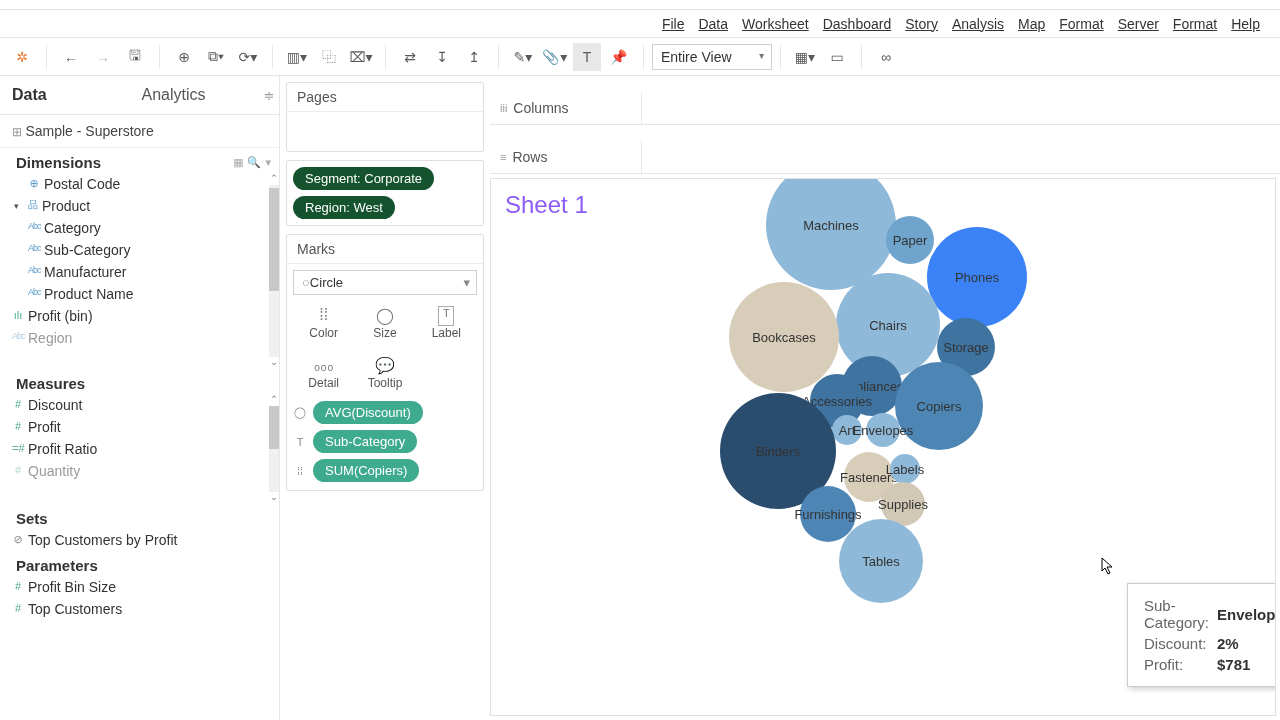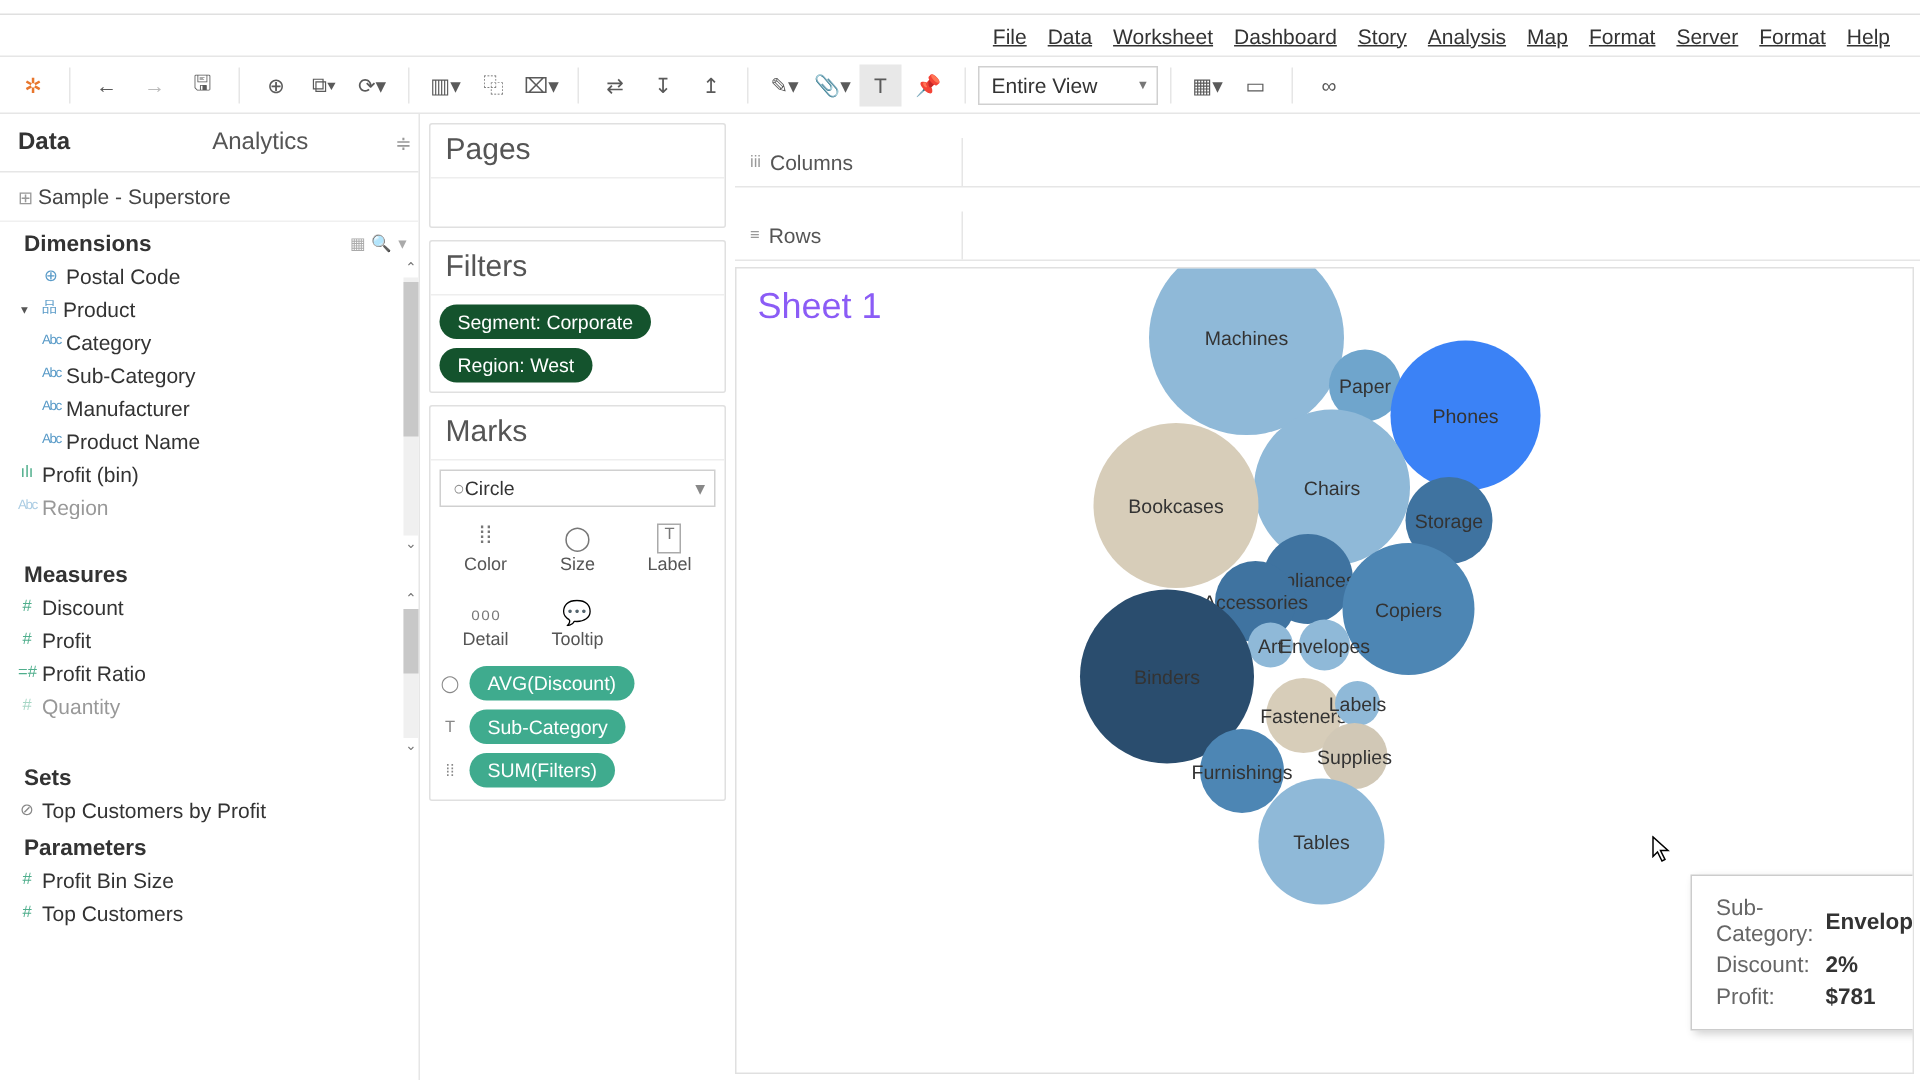--- a/index.html
+++ b/index.html
@@ -42,21 +42,21 @@
   .f-ico.geo{color:#5a9bc8;}
   .f-tri{position:absolute; left:14px; top:6px; font-size:9px; color:#555;}
   
   .scroll-hint { position:absolute; right:0; top:0; bottom:0; width:10px; display:flex; flex-direction:column;}
   .scroll-hint .up,.scroll-hint .dn{height:12px; font-size:9px; color:#777; text-align:center;}
   .scroll-hint .track{flex:1; background:#f0f0f0;}
   .scroll-hint .thumb{background:#c8c8c8; width:100%;}
   
   .midpane { width: 210px; display:flex; flex-direction:column; padding:6px; gap:8px; }
   .card { border: 1px solid #e0e0e0; border-radius: 2px; }
-  .card-h { padding: 6px 10px; font-size: 20px; color: #555; border-bottom: 1px solid #eee;}
+  .card-h { padding: 6px 10px; font-size: 14px; color: #555; border-bottom: 1px solid #eee;}
   .card-b { padding: 6px; display:flex; flex-wrap:wrap; gap:6px;}
   
   .pill { border-radius: 12px; padding: 4px 12px; font-size: 13px; color: #fff; display:inline-flex; align-items:center;}
   .pill.blue { background: #14532d; }
   .pill.green { background: #3fab8e; }
   
   .mark-type { border:1px solid #d0d0d0; margin:6px; padding:4px 8px; font-size:13px; display:flex; align-items:center; position:relative;}
   .mark-type::before{content:"○ "; color:#888;}
   .mark-type::after{content:"▾"; position:absolute; right:6px; color:#888;}
   
@@ -196,21 +196,20 @@
     <div class="pane-sec">Parameters</div>
     <div class="field"><span class="f-ico num">#</span><span>Profit Bin Size</span></div>
     <div class="field"><span class="f-ico num">#</span><span>Top Customers</span></div>
   </div>
 
   <div class="midpane">
     <div class="card" style="height:70px;">
       <div class="card-h">Pages</div>
     </div>
     <div class="card">
-      <div class="card-h">Filters</div>
       <div class="card-b">
         <div class="pill blue">Segment: Corporate</div>
         <div class="pill blue">Region: West</div>
       </div>
     </div>
     <div class="card">
       <div class="card-h">Marks</div>
       <div class="mark-type">Circle</div>
       <div class="mark-grid">
         <div class="mark-cell"><span class="mi">⁞⁞</span><span>Color</span></div>
@@ -226,21 +225,21 @@
         <div class="mark-pill-row">
             <span class="led">◯</span>
             <div class="pill green">AVG(Discount)</div>
           </div>
         <div class="mark-pill-row">
             <span class="led">T</span>
             <div class="pill green" style="background:#3fab8e;">Sub-Category</div>
           </div>
         <div class="mark-pill-row">
             <span class="led">⁞⁞</span>
-            <div class="pill green">SUM(Filters)</div>
+            <div class="pill green">SUM(Copiers)</div>
           </div>
       </div>
     </div>
   </div>
 
   <div class="canvas-area">
     <div class="shelf">
       <div class="shelf-l">
           <span class="si">iii</span>
           <span>Columns</span>
@@ -251,21 +250,21 @@
       <div class="shelf-l">
           <span class="si">≡</span>
           <span>Rows</span>
         </div>
         <div class="shelf-r"></div>
     </div>
     <div class="viz-wrap">
       <div class="sheet-title">Sheet 1</div>
       <div class="bubbles" id="bubbles">
           <div class="bub" style="left: 275px; top: -19px; height: 130px; width: 130px; background: rgb(143, 185, 216);">Machines</div>
-          <div class="bub" style="left: 395px; top: 54px; height: 48px; width: 48px; background: rgb(111, 165, 204);">Paper</div>
+          <div class="bub" style="left: 395px; top: 37px; height: 48px; width: 48px; background: rgb(111, 165, 204);">Paper</div>
           <div class="bub" style="left: 436px; top: 48px; height: 100px; width: 100px; background: #3b82f6;">Phones</div>
           <div class="bub" style="left: 345px; top: 94px; height: 104px; width: 104px; background: rgb(143, 185, 216);">Chairs</div>
           <div class="bub" style="left: 238px; top: 103px; height: 110px; width: 110px; background: rgb(215, 205, 185);">Bookcases</div>
           <div class="bub" style="left: 446px; top: 139px; height: 58px; width: 58px; background: rgb(63, 115, 160);">Storage</div>
           <div class="bub" style="left: 351px; top: 177px; height: 60px; width: 60px; background: rgb(63, 115, 160);">Appliances</div>
           <div class="bub" style="left: 319px; top: 195px; height: 54px; width: 54px; background: rgb(63, 115, 160);">Accessories</div>
           <div class="bub" style="left: 404px; top: 183px; height: 88px; width: 88px; background: rgb(77, 134, 180);">Copiers</div>
           <div class="bub" style="left: 341px; top: 236px; height: 30px; width: 30px; background: rgb(143, 185, 216);">Art</div>
           <div class="bub" style="left: 375px; top: 234px; height: 34px; width: 34px; background: rgb(143, 185, 216);">Envelopes</div>
           <div class="bub" style="left: 229px; top: 214px; height: 116px; width: 116px; background: rgb(42, 77, 110);">Binders</div>

